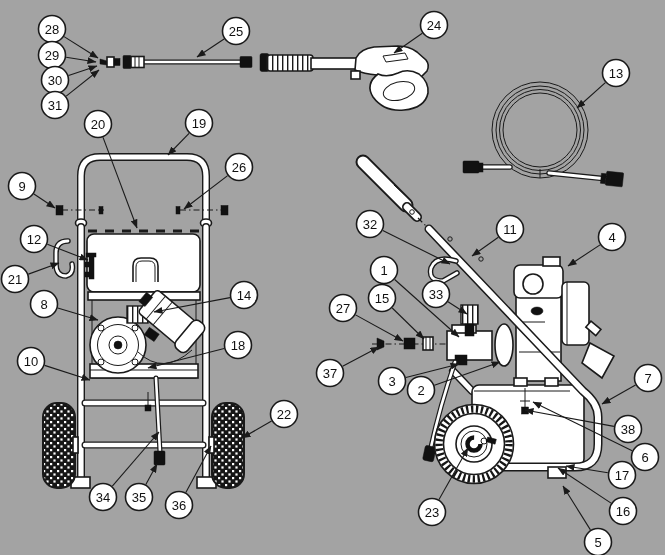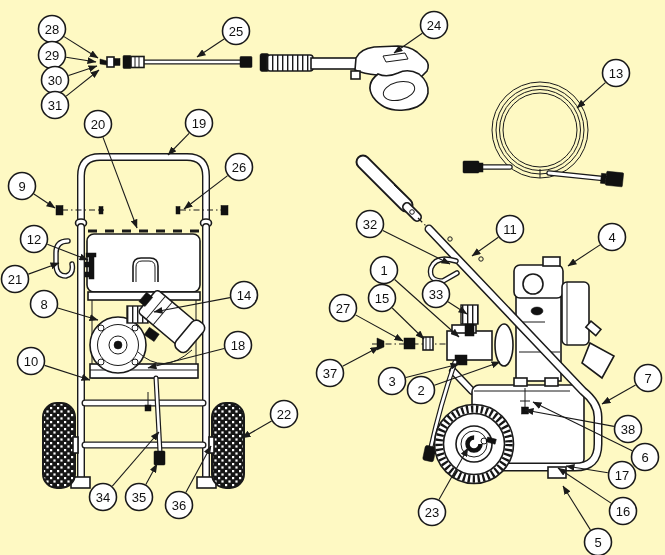--- a/index.html
+++ b/index.html
@@ -1,16 +1,16 @@
 <!DOCTYPE html>
 <html><head>
 <meta charset="utf-8">
 <style>
   html,body{margin:0;padding:0;background:#fff;}
-  .canvas{position:relative;width:665px;height:555px;background:#fef9c3;overflow:hidden;font-family:"Liberation Sans",sans-serif;text-align:right;}
+  .canvas{position:relative;width:665px;height:555px;background:#a3a3a3;overflow:hidden;font-family:"Liberation Sans",sans-serif;text-align:right;}
   svg{display:block;}
   .part{fill:#fff;stroke:#1a1a1a;stroke-width:1.6;}
   .thin{fill:none;stroke:#1a1a1a;stroke-width:1;}
   .med{fill:none;stroke:#1a1a1a;stroke-width:1.6;}
   .dark{fill:#111;stroke:#111;stroke-width:0.5;}
   .tubeB{fill:none;stroke:#1a1a1a;stroke-linecap:round;}
   .tubeW{fill:none;stroke:#fff;stroke-linecap:round;}
   .dashdot{fill:none;stroke:#1a1a1a;stroke-width:1.1;stroke-dasharray:6 3 1.5 3;}
   .paneldash{fill:none;stroke:#1a1a1a;stroke-width:3;stroke-dasharray:9 8;}
   .leader{stroke:#1a1a1a;stroke-width:1.1;fill:none;}

